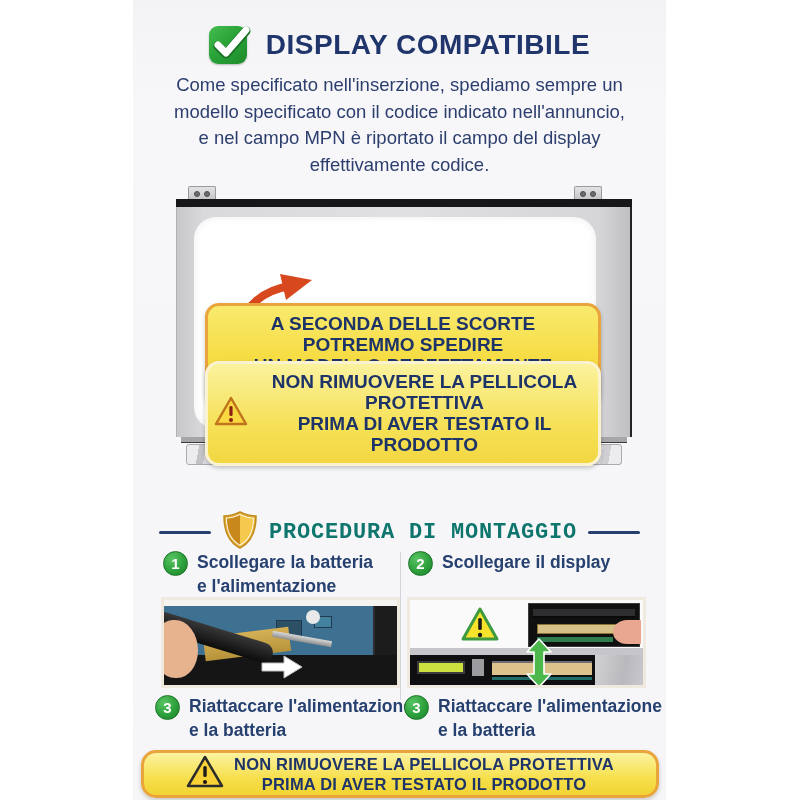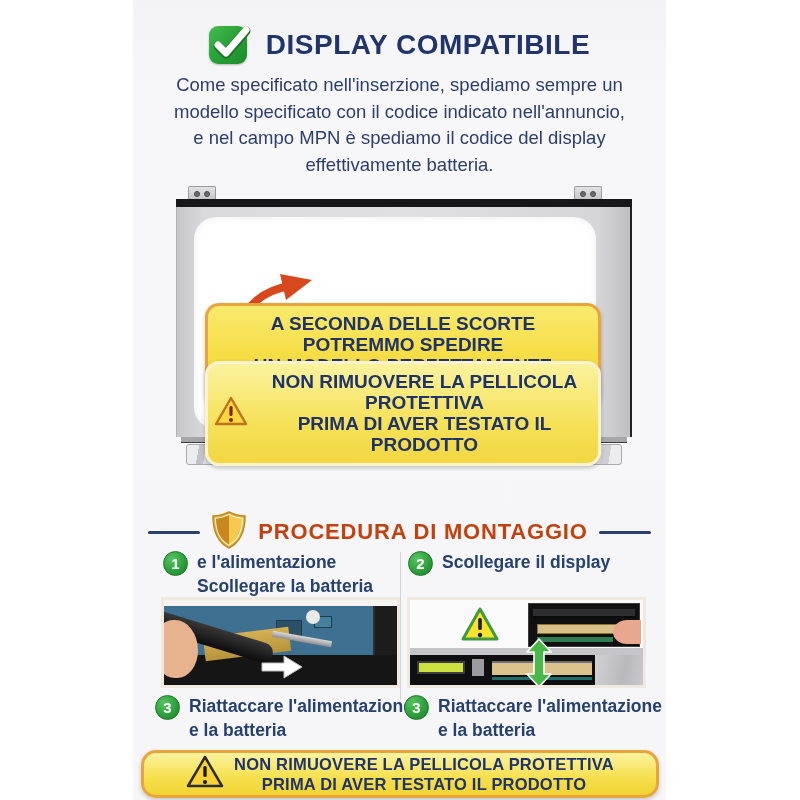--- a/index.html
+++ b/index.html
@@ -43,21 +43,21 @@
             box-shadow:0 2px 4px rgba(0,0,0,.22); }
   .banner-stock { top:117px; padding:7px 6px; border:3px solid #e9a43c;
                   background:linear-gradient(180deg,#f9ea6e 0%,#f6dc42 55%,#f0cf2b 100%); }
   .banner-film { top:175px; padding:7px 6px 8px; border:3px solid #fbf3d0;
                  background:linear-gradient(180deg,#fbf29e 0%,#f6e158 60%,#f2d741 100%);
                  display:flex; align-items:center; justify-content:center; gap:9px; }
 
   
   .proc-header { position:absolute; left:133px; top:510px; width:533px; display:flex; align-items:center; justify-content:center; gap:11px; }
   .proc-line { width:52px; height:3px; background:#27406f; border-radius:2px; }
-  .proc-title { font-size:22px; font-weight:bold; color:#c2410c; letter-spacing:.8px; white-space:nowrap; }
+  .proc-title { font-size:22px; font-weight:bold; color:#0f766e; letter-spacing:.8px; white-space:nowrap;font-family:Liberation Mono, monospace; }
 
   
   .col-divider { position:absolute; left:400px; top:552px; width:1px; height:148px; background:#d4d4d8; }
   .step { position:absolute; display:flex; gap:9px; align-items:flex-start; }
   .step-num { flex:0 0 auto; width:25px; height:25px; border-radius:50%; margin-top:1px;
               background:radial-gradient(circle at 35% 30%,#58c463 0%,#2da03c 55%,#1b8029 100%);
               border:1px solid #1a7427; color:#ffffff; font-weight:bold; font-size:15px;
               display:flex; align-items:center; justify-content:center; }
   .step-text { color:#26406f; font-weight:bold; font-size:17.5px; line-height:24px; }
   .step-1 { left:163px; top:550px; } .step-2 { left:408px; top:550px; }
@@ -116,22 +116,22 @@
         <path d="M11 24 L19 32 L39 9" fill="none" stroke="#177026" stroke-width="9" stroke-linecap="round" stroke-linejoin="round"></path>
         <path d="M11 23 L19 31 L39 8" fill="none" stroke="#ffffff" stroke-width="7" stroke-linecap="round" stroke-linejoin="round"></path>
       </svg>
     </div>
     <div class="header-title">DISPLAY COMPATIBILE</div>
   </div>
 
   <div class="intro">
     <div>Come specificato nell'inserzione, spediamo sempre un</div>
     <div>modello specificato con il codice indicato nell'annuncio,</div>
-    <div>e nel campo MPN è spediamo il codice del display</div>
-    <div>effettivamente batteria.</div>
+    <div>e nel campo MPN è riportato il campo del display</div>
+    <div>effettivamente codice.</div>
   </div>
 
   <div class="panel">
     <div class="bracket b-left">
         <span class="hole"></span>
         <span class="hole"></span>
       </div>
     <div class="bracket b-right">
         <span class="hole"></span>
         <span class="hole"></span>
@@ -181,22 +181,22 @@
     </span>
     <div class="proc-title">PROCEDURA DI MONTAGGIO</div>
     <div class="proc-line"></div>
   </div>
 
   <div class="col-divider"></div>
 
   <div class="step step-1">
     <div class="step-num">1</div>
     <div class="step-text">
+      <div>Scollegare la batteria</div>
       <div>e l'alimentazione</div>
-      <div>Scollegare la batteria</div>
     </div>
   </div>
 
   <div class="step step-2">
     <div class="step-num">2</div>
     <div class="step-text">
       <div>Scollegare il display</div>
     </div>
   </div>
 

